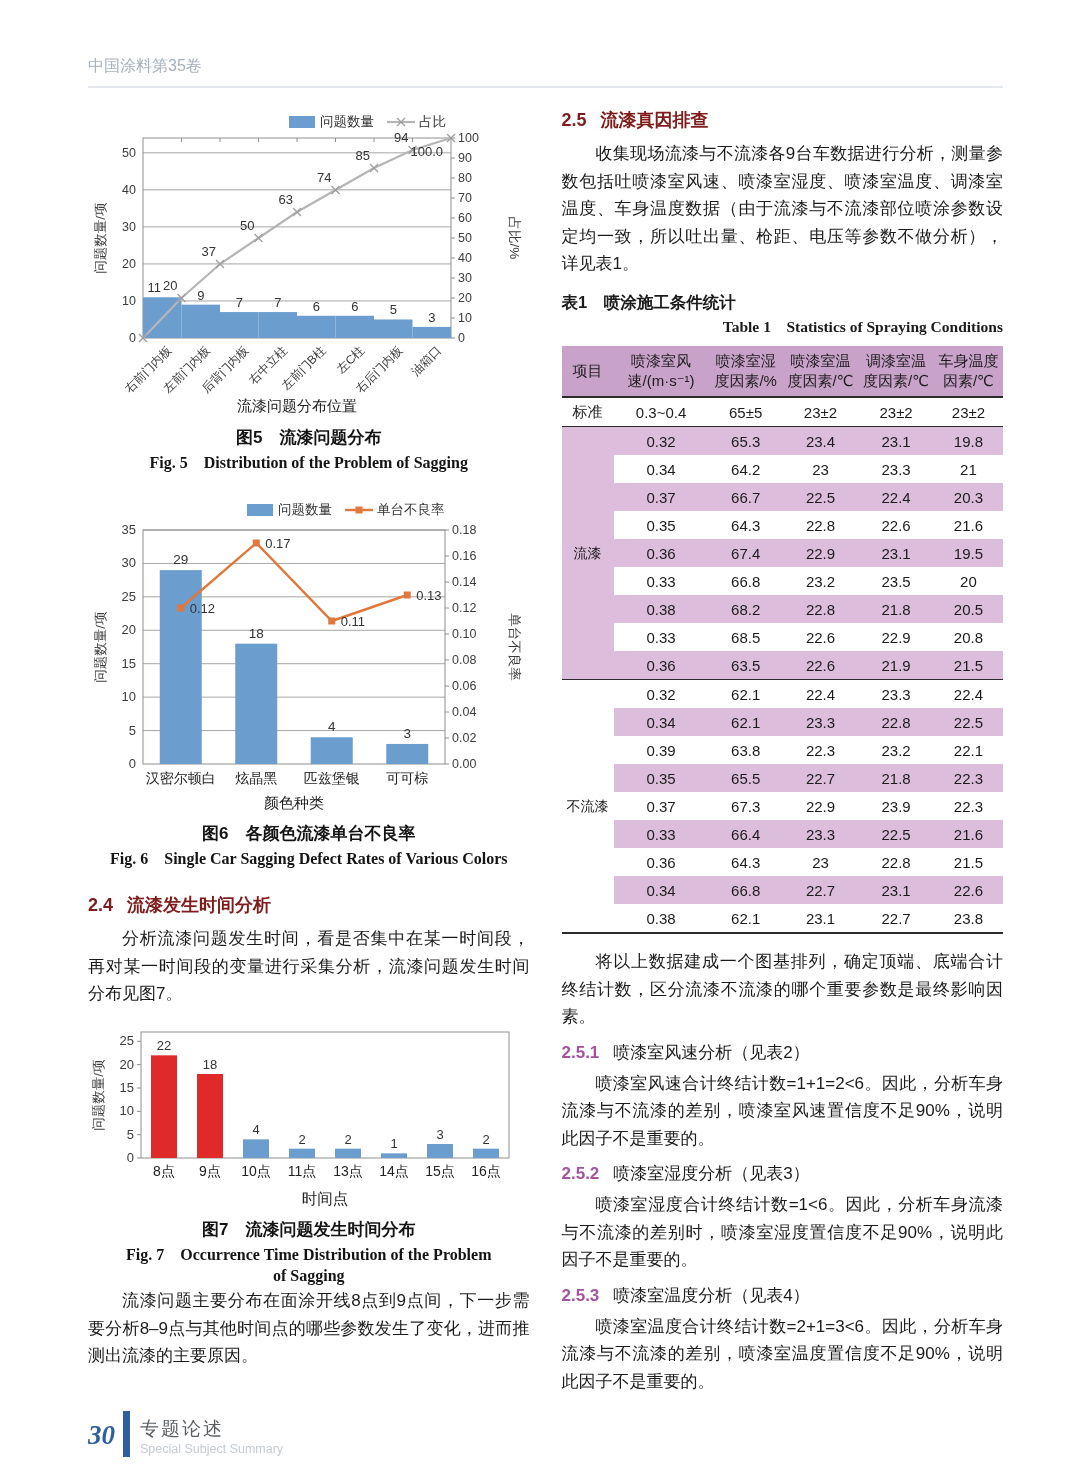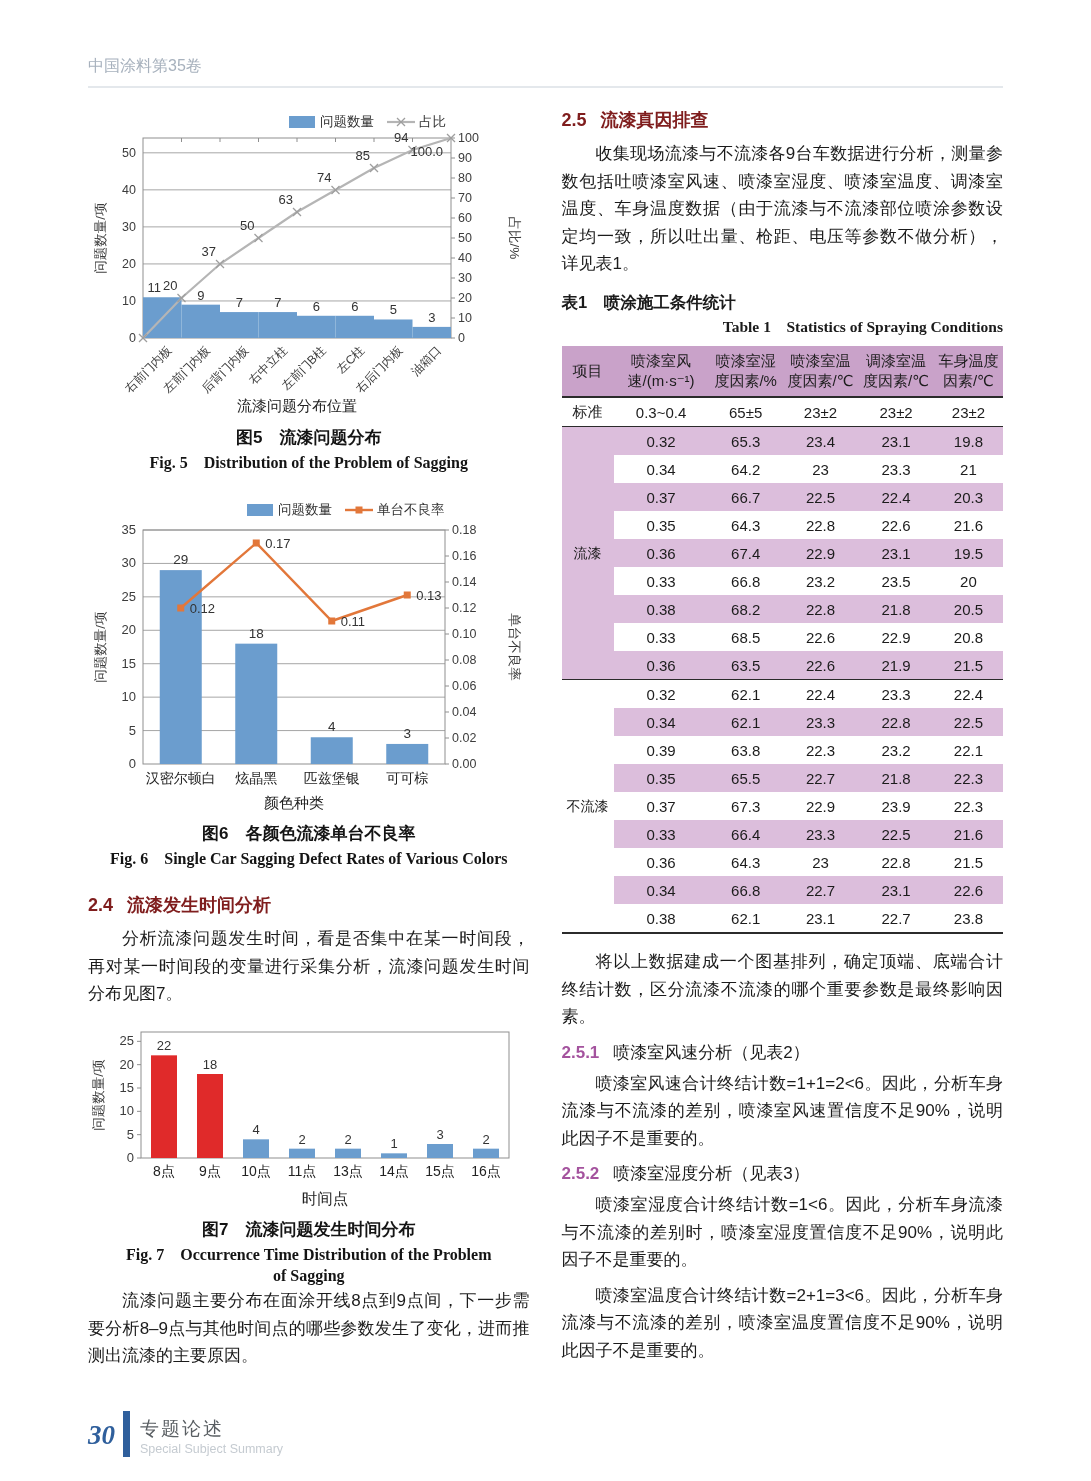--- a/index.html
+++ b/index.html
@@ -476,20 +476,23 @@
       <h4 class="subsec">
         <span class="num">2.5.1</span><span>喷漆室风速分析（见表2）</span>
       </h4>
       <p class="body">喷漆室风速合计终结计数=1+1=2&lt;6。因此，分析车身流漆与不流漆的差别，喷漆室风速置信度不足90%，说明此因子不是重要的。</p>
 
       <h4 class="subsec">
         <span class="num">2.5.2</span><span>喷漆室湿度分析（见表3）</span>
       </h4>
       <p class="body">喷漆室湿度合计终结计数=1&lt;6。因此，分析车身流漆与不流漆的差别时，喷漆室湿度置信度不足90%，说明此因子不是重要的。</p>
 
+      <h4 class="subsec">
+        <span class="num">2.5.3</span><span>喷漆室温度分析（见表4）</span>
+      </h4>
       <p class="body">喷漆室温度合计终结计数=2+1=3&lt;6。因此，分析车身流漆与不流漆的差别，喷漆室温度置信度不足90%，说明此因子不是重要的。</p>
     </div>
   </div>
 </div>
 
 <div class="pg-footer">
   <span class="pgnum">30</span>
   <span class="fbar"></span>
   <div>
     <div class="fcn">专题论述</div>

